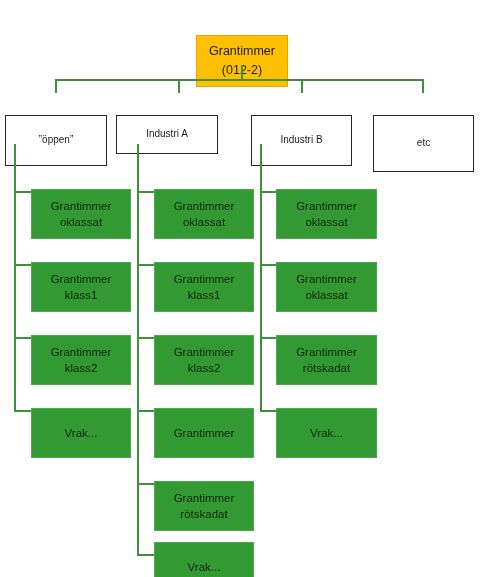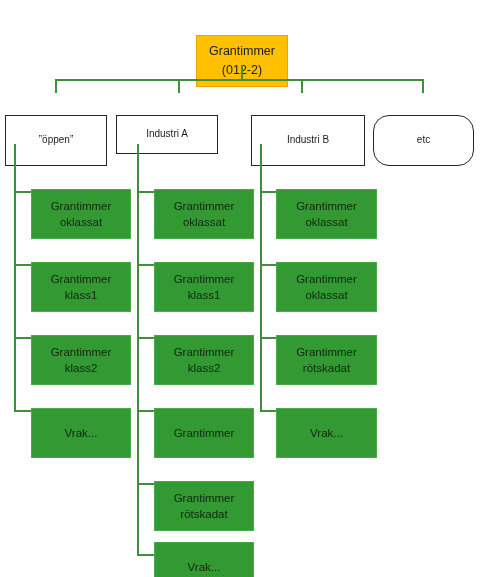--- a/index.html
+++ b/index.html
@@ -82,24 +82,24 @@
   <div class="conn conn-v" style="left:178px; top:79px; width:2px; height:14px;"></div>
   <div class="conn conn-v" style="left:301px; top:79px; width:2px; height:14px;"></div>
   <div class="conn conn-v" style="left:422px; top:79px; width:2px; height:14px;"></div>
 
   <div class="node cat-node" style="left:5px; top:93px; width:102px; height:51px;">
     <span>”öppen”</span>
   </div>
   <div class="node cat-node" style="left:116px; top:93px; width:102px; height:39px;">
     <span>Industri A</span>
   </div>
-  <div class="node cat-node" style="left:251px; top:93px; width:114px; height:51px;text-align:right;">
+  <div class="node cat-node" style="left:251px; top:93px; width:101px; height:51px;text-align:right;">
     <span>Industri B</span>
   </div>
-  <div class="node cat-node" style="left:373px; top:93px; width:101px; height:51px;border-radius:16px;">
+  <div class="node cat-node" style="left:373px; top:93px; width:101px; height:57px;">
     <span>etc</span>
   </div>
 
   <div class="conn conn-v" style="left:14px; top:144px; width:2px; height:268px;"></div>
 
   <div class="conn conn-h" style="left:14px; top:191px; width:18px; height:2px;"></div>
   <div class="node leaf-node" style="left:31px; top:167px; width:100px; height:50px;">
     <span class="line1">Grantimmer</span>
     <span class="line2">oklassat</span>
   </div>

